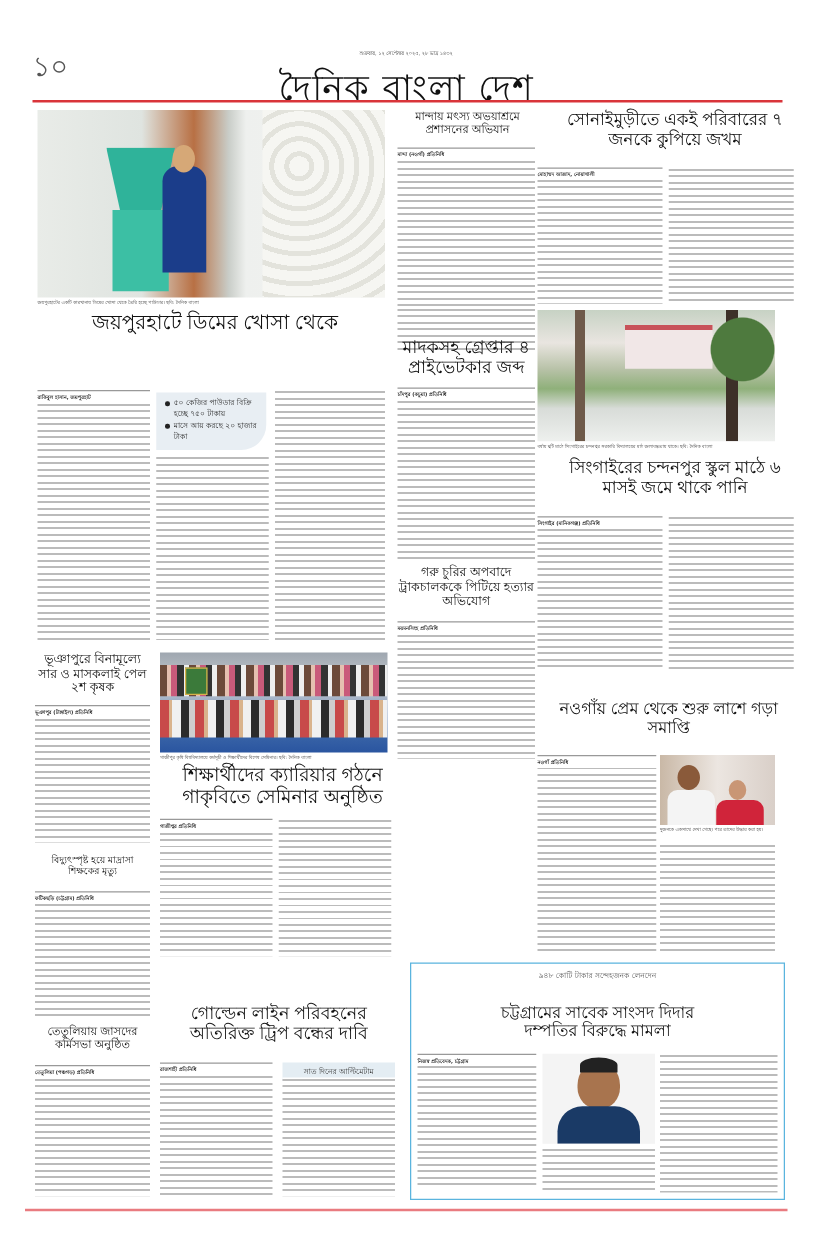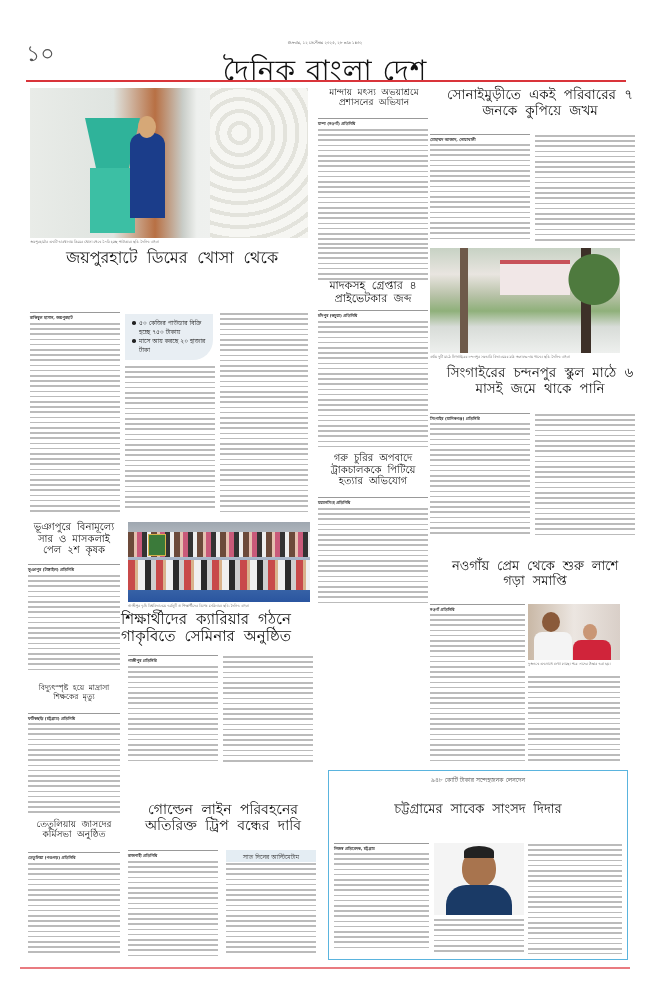--- a/index.html
+++ b/index.html
@@ -5,21 +5,21 @@
 *{box-sizing:border-box;margin:0;padding:0}
 html,body{width:650px;height:999px;background:#fff;overflow:hidden}
 body{font-family:"DejaVu Sans",sans-serif;color:#222;position:relative}
 .abs{position:absolute}
 .pagenum{left:26px;top:36px;font-size:22px;color:#555;font-family:"DejaVu Serif",serif}
 .dateline{left:0;width:650px;top:40px;text-align:center;font-size:4px;color:#333}
 .masthead{left:0;width:650px;top:49px;text-align:center;font-size:28px;font-weight:normal;color:#111;letter-spacing:1px}
 .redrule{left:26px;top:80px;width:600px;height:1.5px;background:#d9343a}
 .photo{overflow:hidden}
 .cap{font-size:3.6px;color:#444;line-height:5px}
-.hl{font-family:Liberation Mono, monospace;color:#111;text-align:center;line-height:1.15}
+.hl{font-family:Liberation Sans, sans-serif;color:#111;text-align:center;line-height:1.15}
 .byline{font-size:4px;font-weight:bold;color:#222;border-top:1px solid #999;padding-top:2px}
 .txt{font-size:3.4px;line-height:5.2px;color:#555;text-align:justify;overflow:hidden}
 .lines{background:repeating-linear-gradient(#fff 0 1px,#bbb 1px 2.6px,#fff 2.6px 5.2px)}
 .highlight{background:#e8eef3;border-radius:0 0 20px 0;padding:4px 6px;font-size:6px;color:#222;line-height:9px}
 .highlight li{list-style:none;position:relative;padding-left:8px}
 .highlight li:before{content:"";position:absolute;left:1px;top:3px;width:3.5px;height:3.5px;border-radius:50%;background:#222}
 .box{border:1.5px solid #5ab4de}
 .subbox{background:#e4edf3;text-align:center;font-size:6px;color:#333;padding:2px 0}
 .bottomrule{left:20px;top:967px;width:610px;height:1.5px;background:#e97b80}
 </style>
@@ -53,21 +53,21 @@
   </ul>
 </div>
 <div class="abs txt lines" style="left:125px;top:365px;width:90px;height:147px"></div>
 <div class="abs txt lines" style="left:220px;top:312px;width:88px;height:200px"></div>
 
 <div class="abs hl" style="left:318px;top:88px;width:112px;font-size:9px">মান্দায় মৎস্য অভয়াশ্রমে প্রশাসনের অভিযান</div>
 <div class="abs byline" style="left:318px;top:118px;width:110px">মান্দা (নওগাঁ) প্রতিনিধি</div>
 <div class="abs txt lines" style="left:318px;top:128px;width:110px;height:118px"></div>
 <div class="abs txt lines" style="left:318px;top:246px;width:110px;height:35px"></div>
 
-<div class="abs hl" style="left:318px;top:280px;width:110px;font-size:11px">মাদকসহ গ্রেপ্তার ৪ প্রাইভেটকার জব্দ</div>
+<div class="abs hl" style="left:318px;top:269px;width:110px;font-size:14px">মাদকসহ গ্রেপ্তার ৪ প্রাইভেটকার জব্দ</div>
 <div class="abs byline" style="left:318px;top:310px;width:110px">চাঁদপুর (কচুয়া) প্রতিনিধি</div>
 <div class="abs txt lines" style="left:318px;top:320px;width:110px;height:130px"></div>
 
 <div class="abs hl" style="left:318px;top:453px;width:110px;font-size:10px">গরু চুরির অপবাদে ট্রাকচালককে পিটিয়ে হত্যার অভিযোগ</div>
 <div class="abs byline" style="left:318px;top:497px;width:110px">ময়মনসিংহ প্রতিনিধি</div>
 <div class="abs txt lines" style="left:318px;top:507px;width:110px;height:100px"></div>
 
 <div class="abs hl" style="left:440px;top:88px;width:200px;font-size:13.5px">সোনাইমুড়ীতে একই পরিবারের ৭ জনকে কুপিয়ে জখম</div>
 <div class="abs byline" style="left:430px;top:134px;width:100px">মোহাম্মদ আজাদ, নোয়াখালী</div>
 <div class="abs txt lines" style="left:430px;top:143px;width:100px;height:100px"></div>
@@ -100,21 +100,21 @@
 <div class="abs hl" style="left:28px;top:522px;width:92px;font-size:10px">ভূঞাপুরে বিনামূল্যে সার ও মাসকলাই পেল ২শ কৃষক</div>
 <div class="abs byline" style="left:28px;top:564px;width:92px">ভূঞাপুর (টাঙ্গাইল) প্রতিনিধি</div>
 <div class="abs txt lines" style="left:28px;top:574px;width:92px;height:100px"></div>
 
 <div class="abs photo" style="left:128px;top:522px;width:182px;height:80px;background:linear-gradient(180deg,#9fa7b0 0%,#c8cdd2 35%,#3b66a8 80%,#2a55a0 100%)">
   <div style="position:absolute;left:0;top:10px;width:182px;height:25px;background:repeating-linear-gradient(90deg,#6c4a3a 0 6px,#e5c0b0 6px 9px,#c95a7a 9px 14px,#333 14px 19px,#eee 19px 23px)"></div>
   <div style="position:absolute;left:0;top:38px;width:182px;height:30px;background:repeating-linear-gradient(90deg,#c84a4a 0 7px,#d9b38c 7px 10px,#f0f0f0 10px 17px,#2b2b2b 17px 23px,#cfcfcf 23px 28px)"></div>
   <div style="position:absolute;left:20px;top:12px;width:18px;height:22px;background:#3b7a3a;border:1px solid #d6b24a"></div>
 </div>
 <div class="abs cap" style="left:128px;top:604px;width:182px">গাজীপুর কৃষি বিশ্ববিদ্যালয়ে কর্মসূচী ও শিক্ষার্থীদের বিশেষ সেমিনার। ছবি: দৈনিক বাংলা</div>
-<div class="abs hl" style="left:108px;top:612px;width:196px;font-size:15px">শিক্ষার্থীদের ক্যারিয়ার গঠনে গাকৃবিতে সেমিনার অনুষ্ঠিত</div>
+<div class="abs hl" style="left:128px;top:612px;width:196px;font-size:15px">শিক্ষার্থীদের ক্যারিয়ার গঠনে গাকৃবিতে সেমিনার অনুষ্ঠিত</div>
 <div class="abs byline" style="left:128px;top:655px;width:90px">গাজীপুর প্রতিনিধি</div>
 <div class="abs txt lines" style="left:128px;top:665px;width:90px;height:100px"></div>
 <div class="abs txt lines" style="left:223px;top:655px;width:90px;height:110px"></div>
 
 <div class="abs hl" style="left:28px;top:684px;width:92px;font-size:7.5px">বিদ্যুৎস্পৃষ্ট হয়ে মাদ্রাসা শিক্ষকের মৃত্যু</div>
 <div class="abs byline" style="left:28px;top:713px;width:92px">ফটিকছড়ি (চট্টগ্রাম) প্রতিনিধি</div>
 <div class="abs txt lines" style="left:28px;top:722px;width:92px;height:92px"></div>
 
 <div class="abs hl" style="left:28px;top:820px;width:92px;font-size:9px">তেতুলিয়ায় জাসদের কর্মিসভা অনুষ্ঠিত</div>
 <div class="abs byline" style="left:28px;top:852px;width:92px">তেতুলিয়া (পঞ্চগড়) প্রতিনিধি</div>
@@ -123,20 +123,21 @@
 <div class="abs hl" style="left:128px;top:802px;width:190px;font-size:14px">গোল্ডেন লাইন পরিবহনের অতিরিক্ত ট্রিপ বন্ধের দাবি</div>
 <div class="abs byline" style="left:128px;top:850px;width:90px">রাজশাহী প্রতিনিধি</div>
 <div class="abs txt lines" style="left:128px;top:860px;width:90px;height:97px"></div>
 <div class="abs subbox" style="left:226px;top:850px;width:90px">সাত দিনের আল্টিমেটাম</div>
 <div class="abs txt lines" style="left:226px;top:862px;width:90px;height:95px"></div>
 
 <div class="abs box" style="left:328px;top:770px;width:300px;height:190px"></div>
 <div class="abs" style="left:330px;top:775px;width:296px;text-align:center;font-size:6px;color:#555">৯৪৮ কোটি টাকার সন্দেহজনক লেনদেন</div>
 <div class="abs hl" style="left:330px;top:803px;width:296px;font-size:13px">
   <div>চট্টগ্রামের সাবেক সাংসদ দিদার</div>
+  <div>দম্পতির বিরুদ্ধে মামলা</div>
 </div>
 <div class="abs byline" style="left:334px;top:843px;width:95px">নিজস্ব প্রতিবেদক, চট্টগ্রাম</div>
 <div class="abs txt lines" style="left:334px;top:852px;width:95px;height:100px"></div>
 <div class="abs photo" style="left:434px;top:843px;width:90px;height:72px;background:#f4f4f4">
   <div style="position:absolute;left:28px;top:6px;width:34px;height:38px;background:#a8744e;border-radius:50% 50% 45% 45%"></div>
   <div style="position:absolute;left:30px;top:3px;width:30px;height:12px;background:#222;border-radius:50% 50% 0 0"></div>
   <div style="position:absolute;left:12px;top:42px;width:66px;height:30px;background:#1a3a66;border-radius:20px 20px 0 0"></div>
 </div>
 <div class="abs txt lines" style="left:434px;top:918px;width:90px;height:36px"></div>
 <div class="abs txt lines" style="left:528px;top:843px;width:94px;height:111px"></div>

